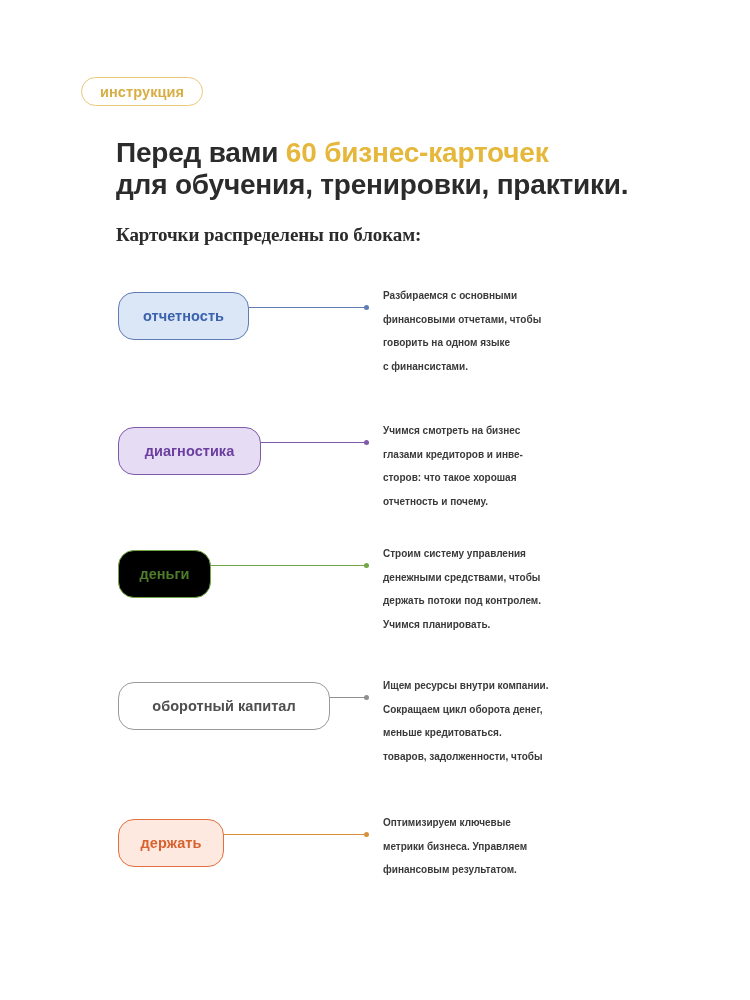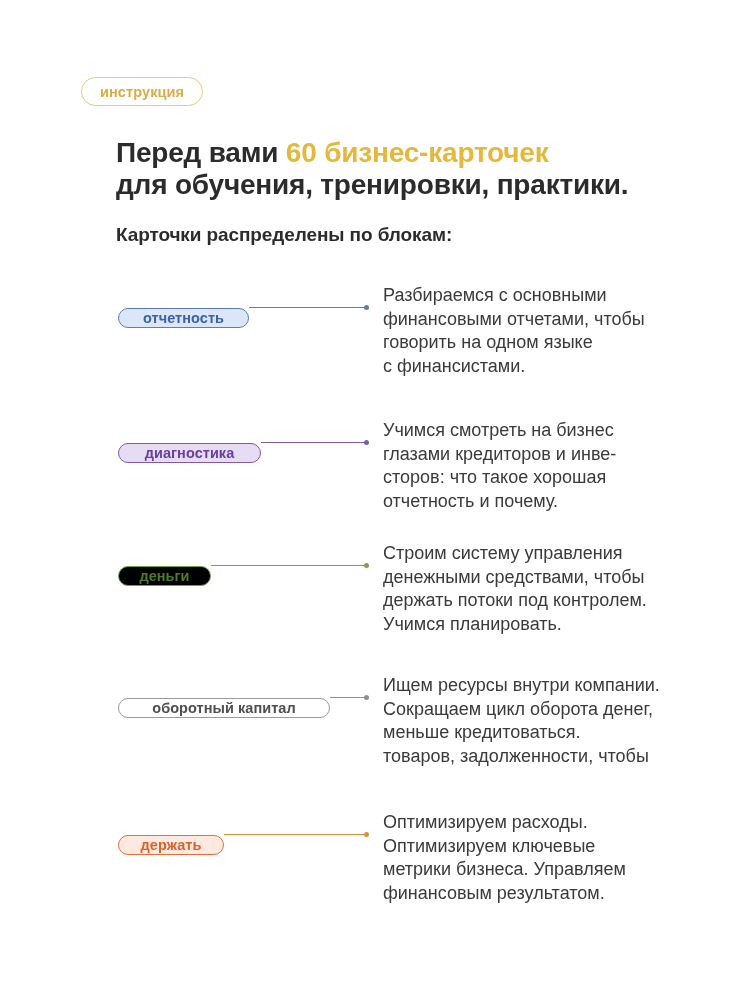--- a/index.html
+++ b/index.html
@@ -61,44 +61,44 @@
   .subhead {
     position: absolute;
     left: 116px;
     top: 222px;
     width: 560px;
     font-size: 19px;
     line-height: 26px;
     font-weight: 700;
     color: #2b2b2b;
     letter-spacing: -0.1px;
+    font-family: Liberation Serif, serif;
   }
 
   
   .block {
     position: absolute;
     left: 0;
     width: 750px;
     height: 0;
   }
   .tag {
     position: absolute;
     left: 118px;
     top: 0;
     display: inline-flex;
     align-items: center;
     justify-content: center;
-    height: 20px;
+    height: 48px;
     padding: 0 17px;
     border-radius: 16px;
     border-width: 1.4px;
     border-style: solid;
     box-sizing: border-box;
     white-space: nowrap;
-    margin-top: 16px;
   }
   .tag-label {
     font-size: 14.5px;
     font-weight: 700;
     letter-spacing: 0.05px;
     white-space: nowrap;
   }
 
   .connector {
     position: absolute;
@@ -119,24 +119,24 @@
     width: 5px;
     height: 5px;
     border-radius: 50%;
   }
 
   .desc {
     position: absolute;
     left: 383px;
     top: -8px;
     width: 300px;
-    font-size: 18px;
+    font-size: 10px;
     line-height: 23.5px;
     color: #3a3a3a;
-    font-weight: 400;
+    font-weight: 700;
   }
   .desc-line { display: block; white-space: pre; }
 </style>
 </head>
 <body>
 
 <div class="page">
 
   <div class="kicker">
     <span class="kicker-label">инструкция</span>
@@ -212,21 +212,20 @@
       </div>
       <div class="block" style="top: 819px;">
         <div class="tag" style="background: rgb(253, 233, 224); border-color: rgb(224, 112, 61); width: 106px;">
           <span class="tag-label" style="color: rgb(216, 98, 46);">держать</span>
         </div>
         <div class="connector" style="left: 224px; width: 143px;">
           <div class="line" style="background: rgb(216, 144, 61);"></div>
           <div class="dot" style="background: rgb(216, 144, 61);"></div>
         </div>
         <div class="desc">
-          <span class="desc-line">Оптимизируем расходы.</span>
           <span class="desc-line">Оптимизируем ключевые</span>
           <span class="desc-line">метрики бизнеса. Управляем</span>
           <span class="desc-line">финансовым результатом.</span>
         </div>
       </div>
     </div>
 
 </div>
 
 </body></html>

